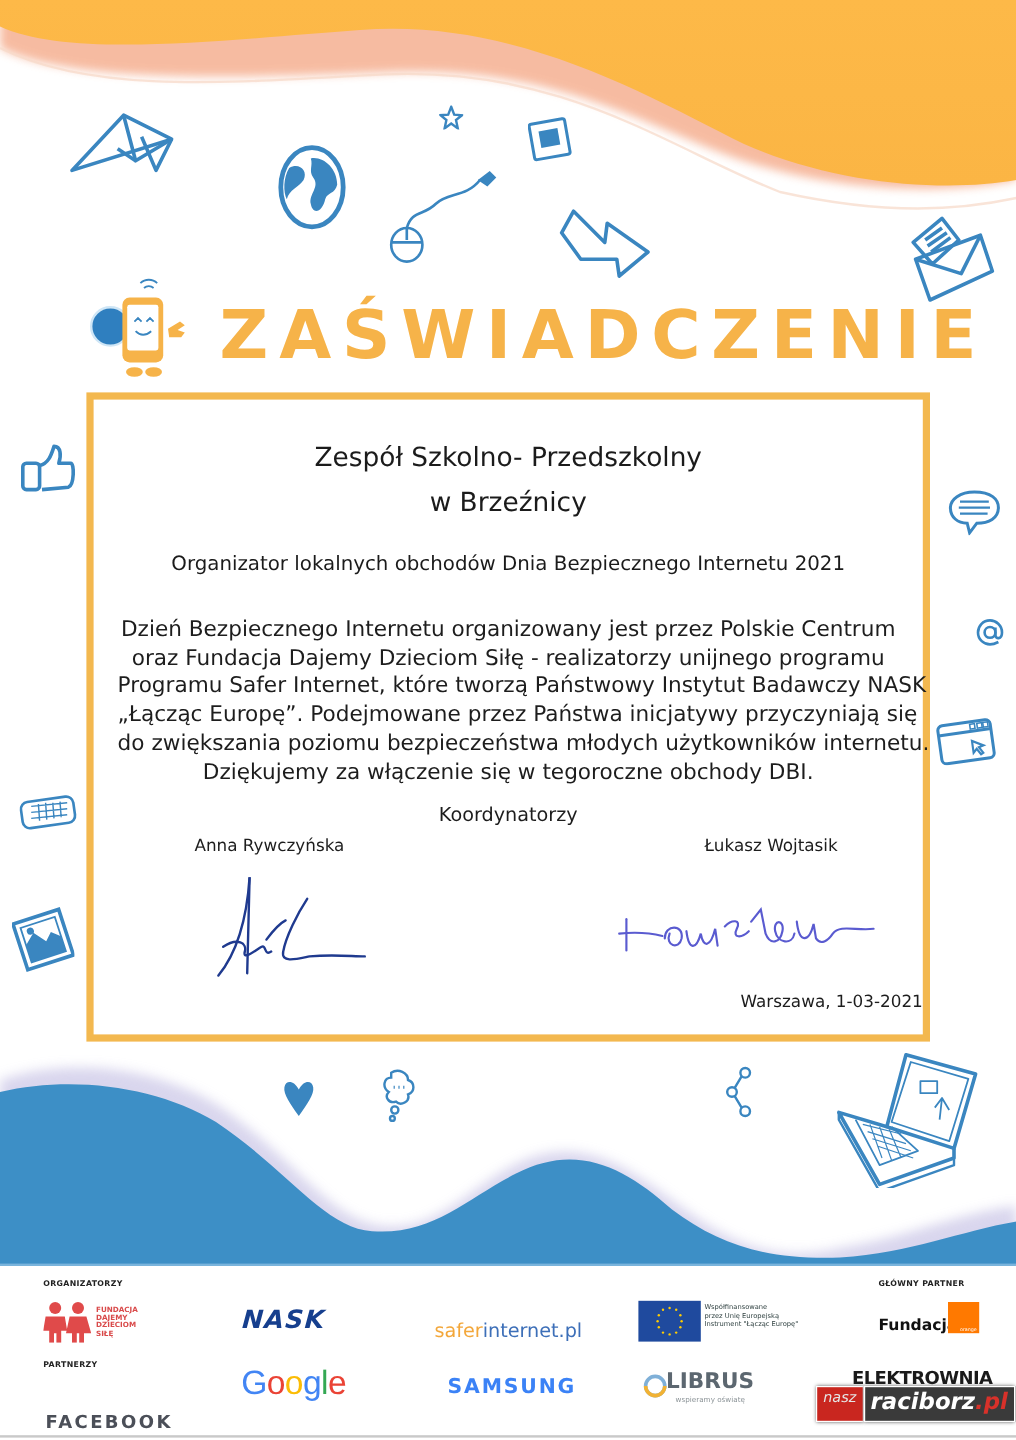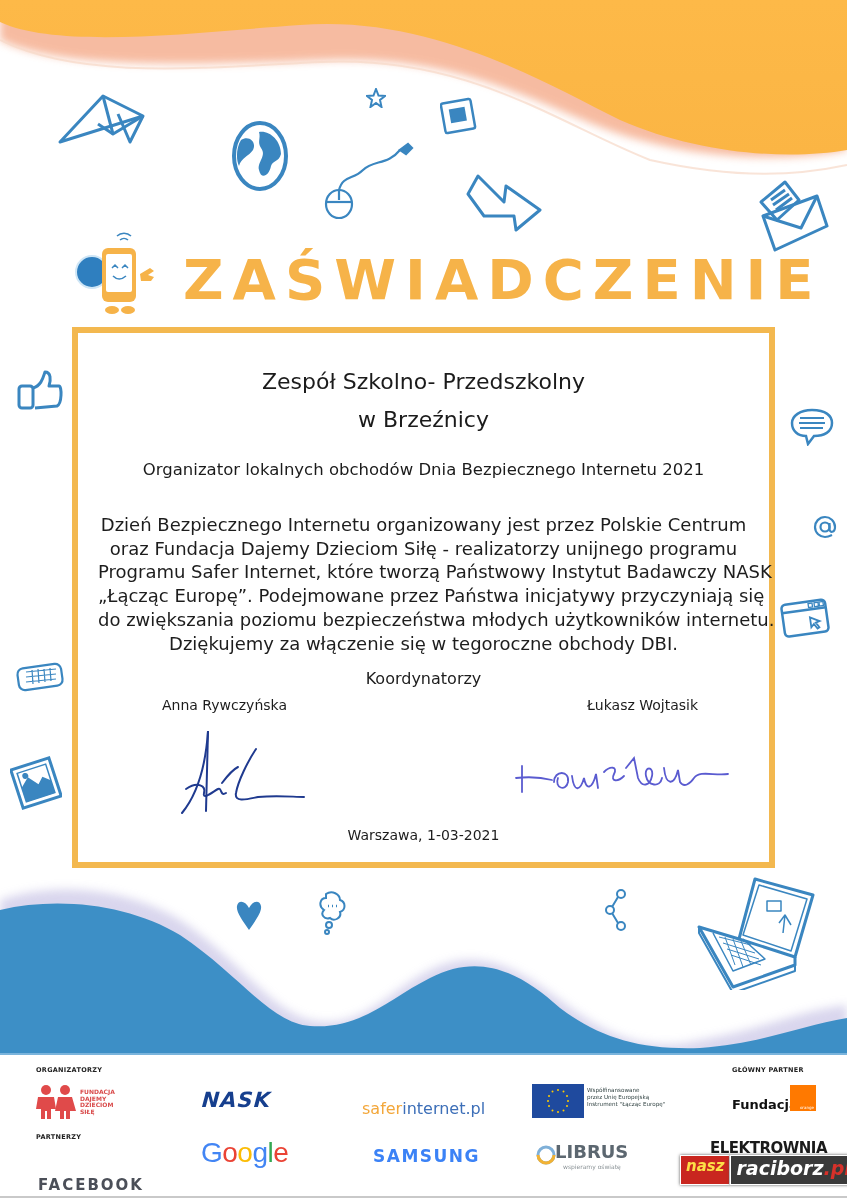--- a/index.html
+++ b/index.html
@@ -43,21 +43,21 @@
   .body-text div { white-space: nowrap; }
 
   .coord-heading {
     position: absolute; left: 0; right: 0; top: 336px; text-align: center; font-size: 16px;
   }
   .signer { position: absolute; top: 364px; font-size: 14px; }
   .signer.left { left: 84px; }
   .signer.right { left: 475px; margin-left: 34px; }
 
   .sig { position: absolute; }
-  .place-date { position: absolute; left: 0; right: 0; top: 494px; text-align: center; font-size: 14px; }
+  .place-date { position: absolute; left: 0; right: 0; top: 494px; text-align: right; font-size: 14px; }
 
   .footer { position: absolute; left: 0; top: 1055px; width: 847px; height: 145px; background: #ffffff; }
   .footer .hr { position: absolute; left: 0; right: 0; bottom: 2px; height: 2px; background: #c9c9c9; }
   .ft-label { position: absolute; font-size: 6.5px; font-weight: bold; letter-spacing: 0.3px; color: #222; }
   .logo { position: absolute; }
   .nask { font-family: "DejaVu Sans", sans-serif; font-weight: bold; font-size: 21px; color: #163f8e; letter-spacing: 1px; font-style: italic; transform: skewX(-4deg); }
   .safer { font-size: 16px; color: #3d6fb8; }
   .safer b { color: #f3a73a; font-weight: normal; }
   .facebook { font-size: 15px; color: #4b4f58; letter-spacing: 2px; font-weight: 600; margin-top: 28px; }
   .google { font-size: 28px; font-family: "Liberation Sans", sans-serif; letter-spacing: -0.5px; text-align: center; }
@@ -66,21 +66,21 @@
   .librus-sub { position: absolute; font-size: 6px; color: #8a9296; }
   .elek { font-size: 15px; font-weight: bold; color: #1a1a1a; letter-spacing: -0.5px; }
   .fundacja-orange { font-size: 13px; font-weight: bold; color: #111; }
   .orange-box { position: absolute; background: #ff7900; }
   .orange-box span { position: absolute; bottom: 1px; right: 2px; font-size: 4px; color: #fff; }
   .eu-flag { position: absolute; background: #1f4a9e; }
   .eu-text { position: absolute; font-size: 5.6px; line-height: 7px; color: #344; }
   .fdds-text { position: absolute; font-size: 6px; line-height: 6.5px; color: #d94a4a; font-weight: bold; }
 
   .watermark { position: absolute; left: 680px; top: 1155px; height: 30px; display: flex; }
-  .wm-nasz { background: #c9261f; color: #fde047; font-weight: bold; font-style: italic; font-size: 15px; padding: 1px 5px; border: 1px solid #fff; box-shadow: 0 0 3px #555; }
+  .wm-nasz { background: #c9261f; color: #e5e5e5; font-weight: normal; font-style: italic; font-size: 12px; padding: 1px 5px; border: 1px solid #fff; box-shadow: 0 0 3px #555; }
   .wm-rac { background: #3a3a3a; color: #fff; font-weight: bold; font-style: italic; font-size: 19px; padding: 1px 5px; border: 1px solid #fff; box-shadow: 0 0 3px #555; }
   .wm-rac i { color: #d7312a; font-style: italic; }
 </style>
 </head>
 <body>
 
 <svg class="bg-top" viewBox="0 0 847 330" width="847" height="330">
   <defs>
     <linearGradient id="og" x1="0" y1="0" x2="0" y2="1">
       <stop offset="0" stop-color="#fdb948"></stop>

